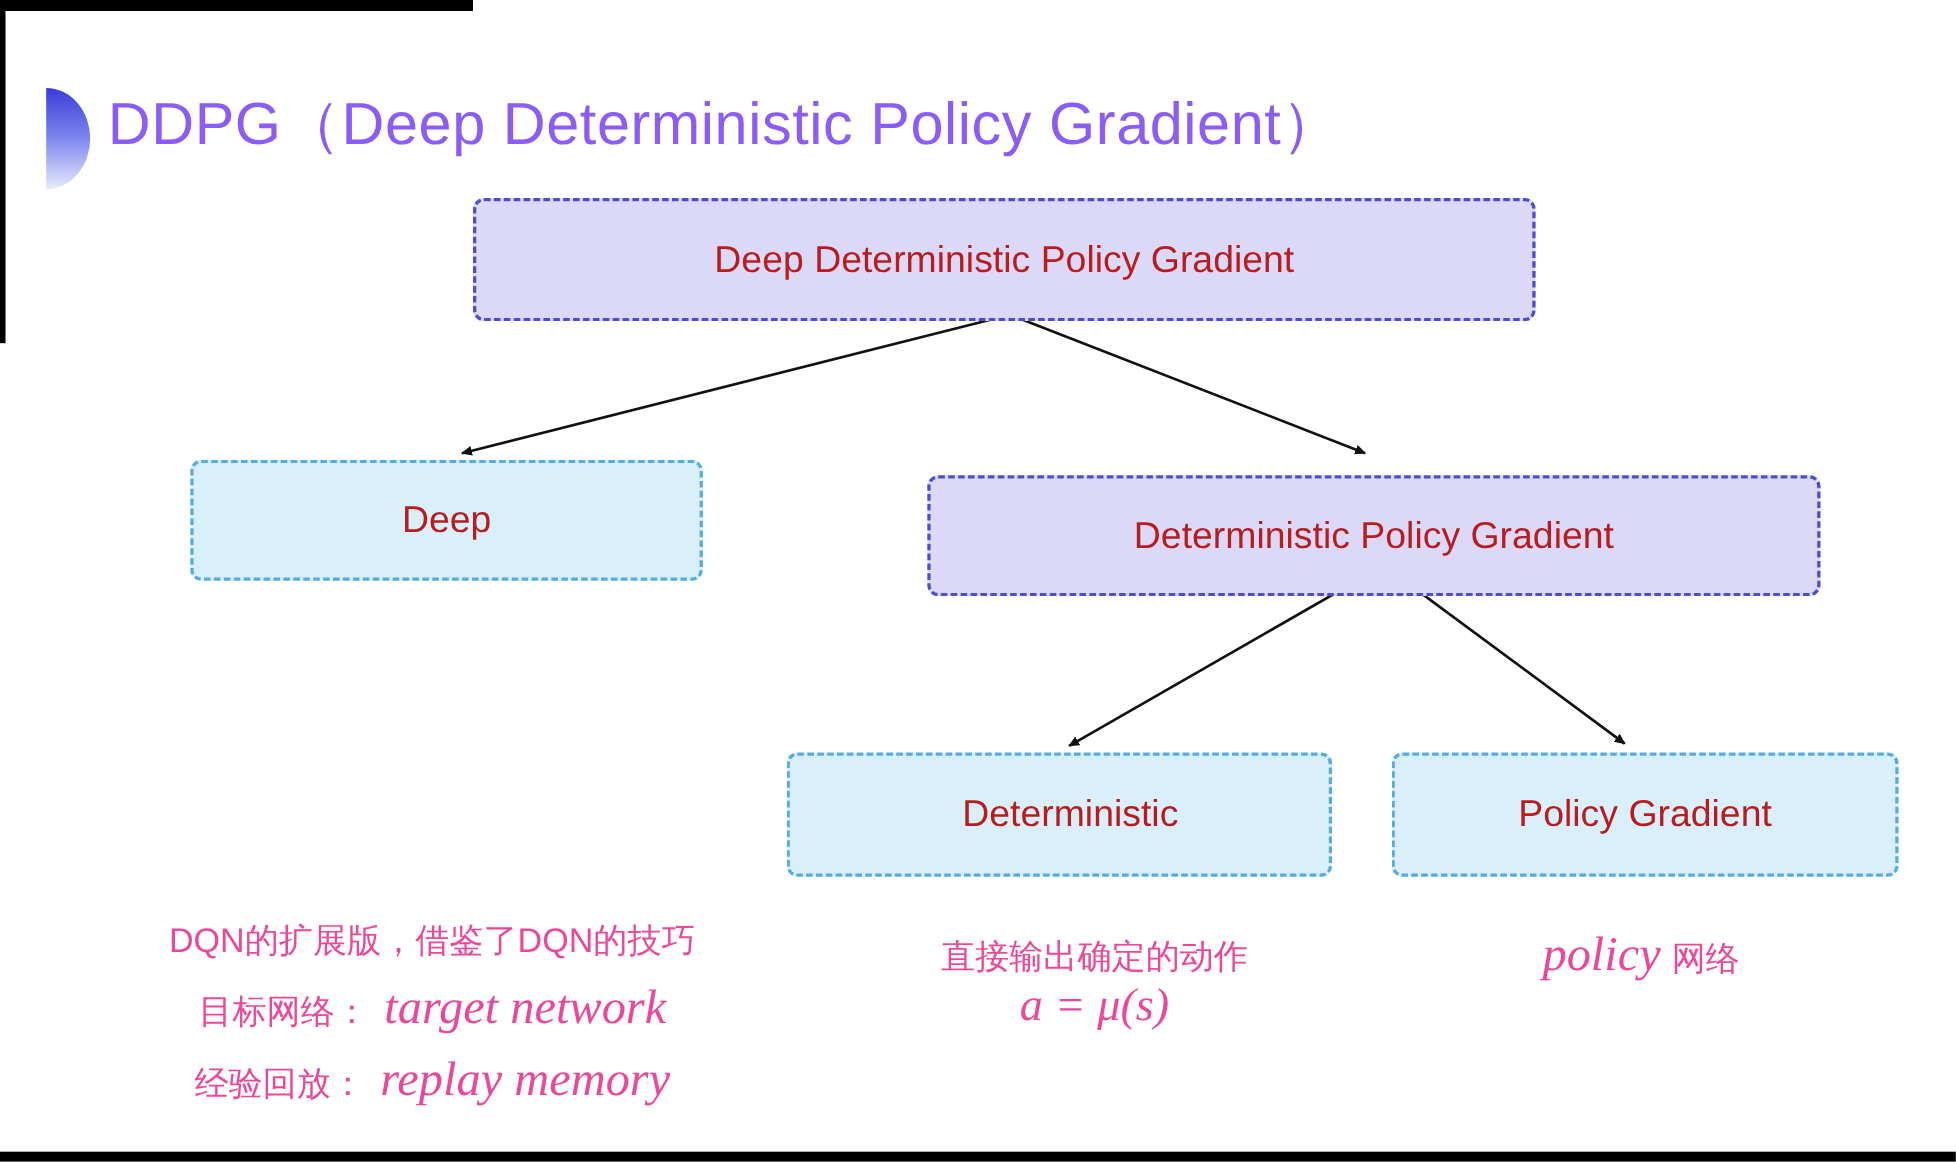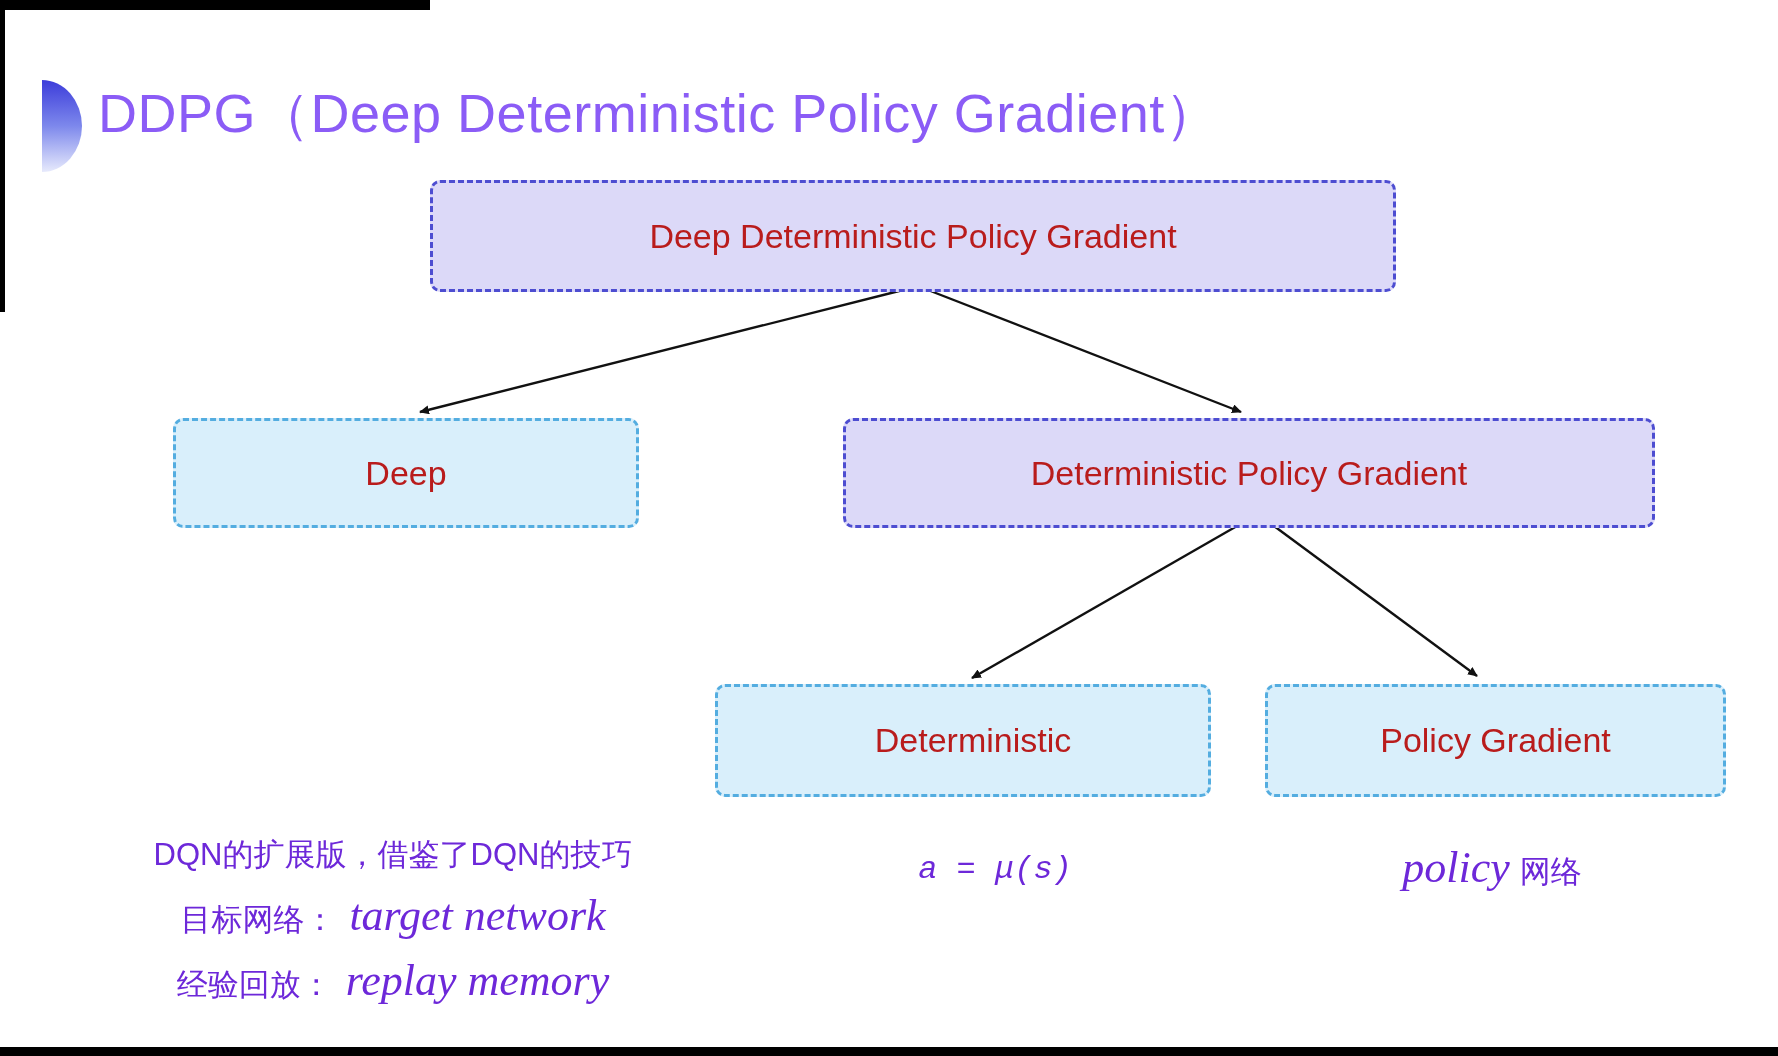--- a/index.html
+++ b/index.html
@@ -41,39 +41,39 @@
     display:flex; align-items:center; justify-content:center;
     border-radius:10px;
     font-size:34px; color:#b91c1c;
     white-space:nowrap;
   }
   .node.purple { background:#dcd9f8; border:3px dashed #4d4dd1; }
   .node.blue   { background:#d9effb; border:3px dashed #54ade0; }
 
   #node-root { left:430px; top:180px;  width:960px; height:106px; }
   #node-deep { left:173px; top:418px;  width:460px; height:104px;align-items:center; }
-  #node-dpg  { left:843px; top:418px;  width:806px; height:104px; }
+  #node-dpg  { left:843px; top:432px;  width:806px; height:104px; }
   #node-det  { left:715px; top:684px;  width:470px; height:107px;padding-left:20px; }
   #node-pg   { left:1265px; top:684px; width:455px; height:107px; }
 
   
-  .ann { position:absolute; text-align:center; color:#6d28d9; }
+  .ann { position:absolute; text-align:center; color:#ec4899; }
   .zh { font-size:31px; line-height:61px; }
   .zh-tight { font-size:31px; line-height:44px; }
   .term {
     font-family:"Liberation Serif", serif;
     font-style:italic;
     font-size:44px;
     margin-left:14px;
   }
   .term.nolead { margin-left:0; margin-right:10px; }
   .formula {
-    font-family:Liberation Mono, monospace;
+    font-family:Liberation Serif, serif;
     font-style:italic;
-    font-size:32px; line-height:44px;
+    font-size:42px; line-height:44px;
   }
   #ann-left  { left:110px;  top:824px; width:566px; }
   #ann-mid   { left:745px;  top:848px; width:500px; }
   #ann-right { left:1292px; top:846px; width:400px; }
 </style>
 </head>
 <body>
 
 <div class="artifact" id="artifact-top"></div>
 <div class="artifact" id="artifact-left"></div>
@@ -114,20 +114,21 @@
   <div class="zh">DQN的扩展版，借鉴了DQN的技巧</div>
   <div class="zh">
     <span>目标网络：</span><span class="term">target network</span>
   </div>
   <div class="zh">
     <span>经验回放：</span><span class="term">replay memory</span>
   </div>
 </div>
 
 <div class="ann" id="ann-mid">
+  <div class="zh-tight">直接输出确定的动作</div>
   <div class="formula">a = μ(s)</div>
 </div>
 
 <div class="ann" id="ann-right">
   <div class="zh-tight">
     <span class="term nolead">policy</span><span>网络</span>
   </div>
 </div>
 
 </body></html>

